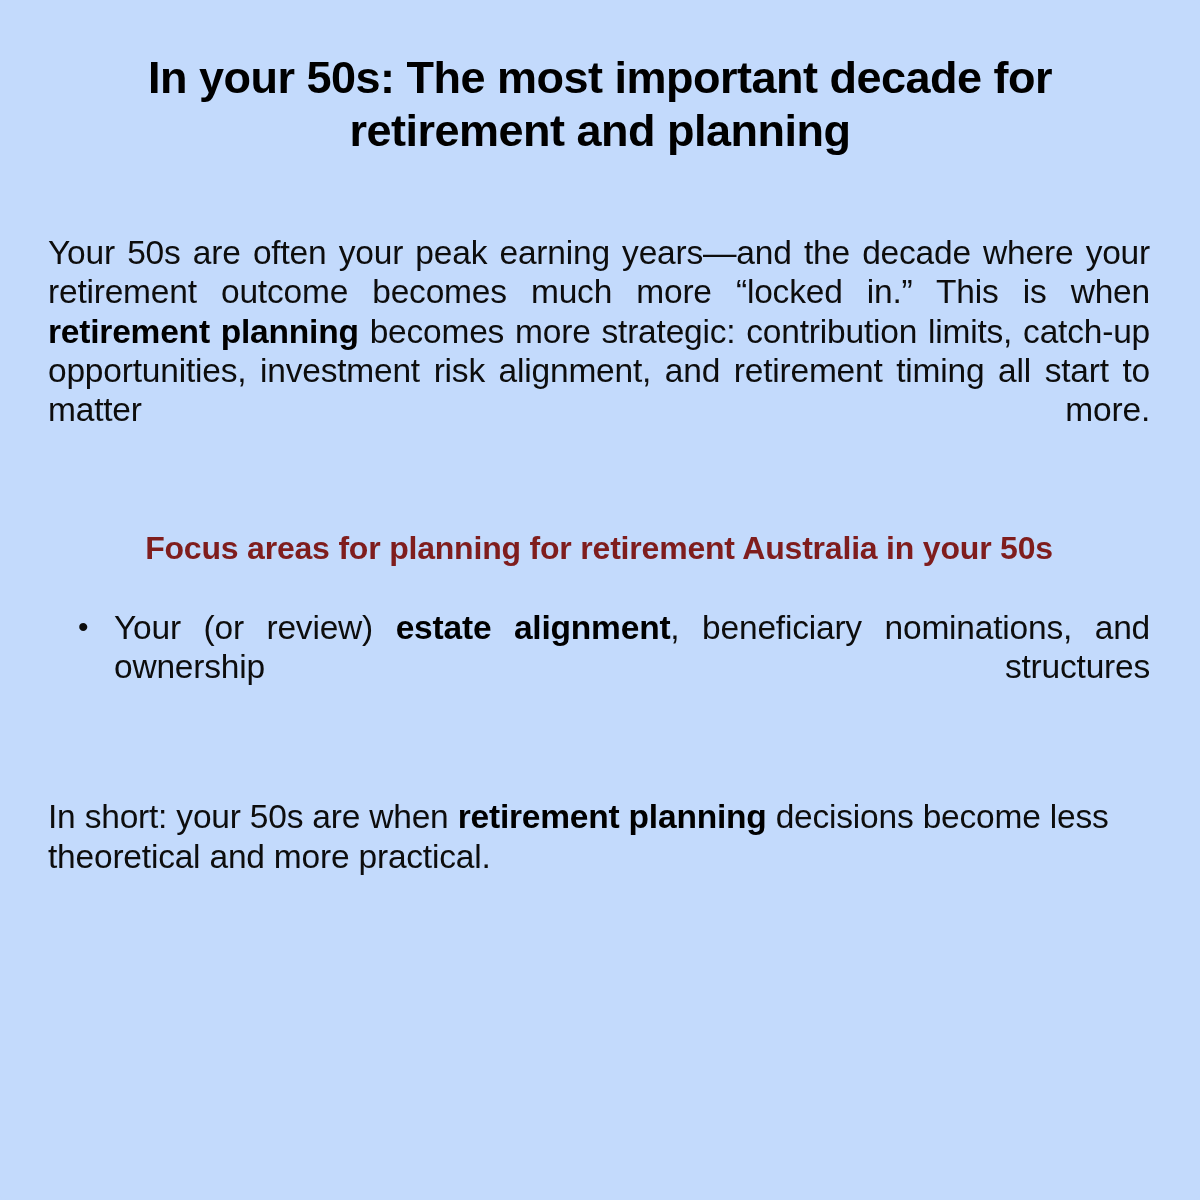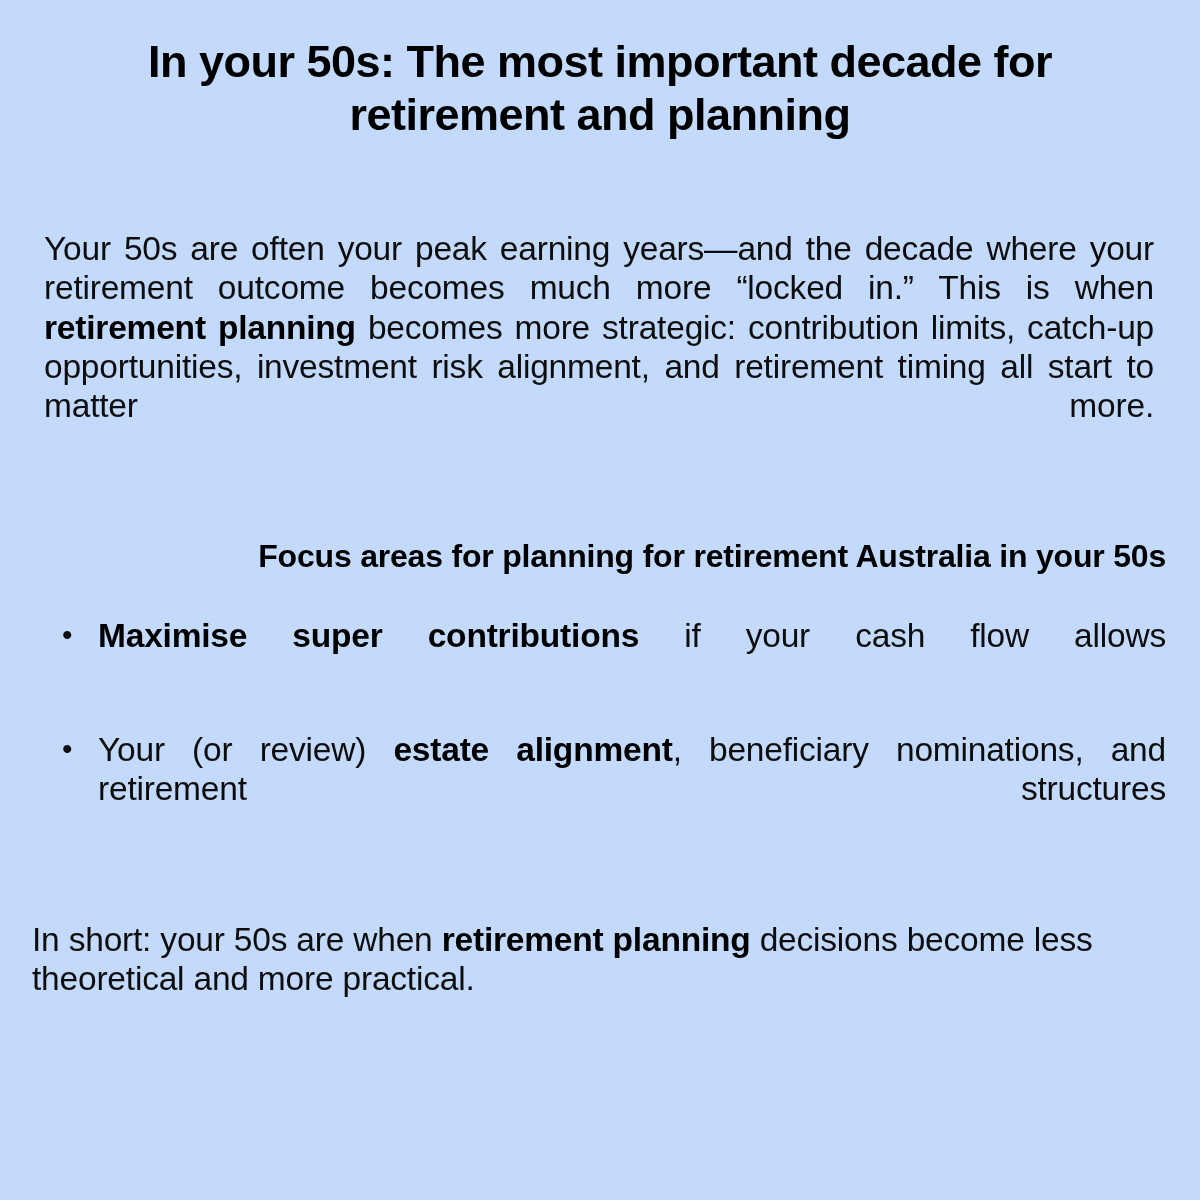--- a/index.html
+++ b/index.html
@@ -11,62 +11,62 @@
     height: 1200px;
     background: #c3dafc;
     font-family: "Liberation Sans", sans-serif;
     color: #0a0a0a;
     overflow: hidden;
   }
   .page {
     width: 1200px;
     height: 1200px;
     box-sizing: border-box;
-    padding: 0;
+    padding: 16px;
     position: relative;
     background: #c3dafc;
     border-radius: 6px;
   }
   .title {
     margin: 0;
     padding: 36px 62px 0 62px;
     font-size: 45px;
     line-height: 1.17;
     font-weight: bold;
     text-align: center;
     letter-spacing: -0.5px;
     color: #000000;
   }
   .body-block {
     padding: 0 34px 0 32px;
   }
   .intro {
-    margin: 12px;
+    margin: 0;
     padding-top: 76px;
     font-size: 33.5px;
     line-height: 1.17;
     text-align: justify;
     text-justify: inter-word;
     letter-spacing: -0.2px;
     color: #0d0d0d;
   }
   .intro::after {
     content: "";
     display: inline-block;
     width: 100%;
   }
   .subhead {
     margin: 0;
     padding-top: 61px;
     font-size: 32px;
     line-height: 1.2;
     font-weight: bold;
-    text-align: right;
+    text-align: center;
     letter-spacing: -0.2px;
-    color: #000000;
+    color: #7f1d1d;
   }
   ul.focus-list {
     list-style: none;
     margin: 0;
     padding: 40px 0 0 0;
   }
   ul.focus-list li {
     position: relative;
     padding-left: 66px;
     margin-bottom: 36px;
@@ -117,23 +117,22 @@
     <span>In your 50s: The most important decade for retirement and planning</span>
   </h1>
 
   <div class="body-block">
 
     <p class="intro"><span>Your 50s are often your peak earning years—and the decade where your retirement outcome becomes much more “locked in.” This is when </span><b>retirement planning</b><span> becomes more strategic: contribution limits, catch-up opportunities, investment risk alignment, and retirement timing all start to matter more.</span></p>
 
     <h2 class="subhead">Focus areas for planning for retirement Australia in your 50s</h2>
 
     <ul class="focus-list">
-      <li><b>Maximise super contributions</b><span> if your cash flow allows</span><b></b><span></span><span class="just-filler"></span></li>
 
 
 
-      <li><b></b><span>Your (or review) </span><b>estate alignment</b><span>, beneficiary nominations, and retirement structures</span><span class="just-filler"></span></li>
+      <li><b></b><span>Your (or review) </span><b>estate alignment</b><span>, beneficiary nominations, and ownership structures</span><span class="just-filler"></span></li>
     </ul>
 
     <p class="outro"><span>In short: your 50s are when </span><b>retirement planning</b><span> decisions become less theoretical and more practical.</span></p>
 
   </div>
 </div>
 
 </body></html>

